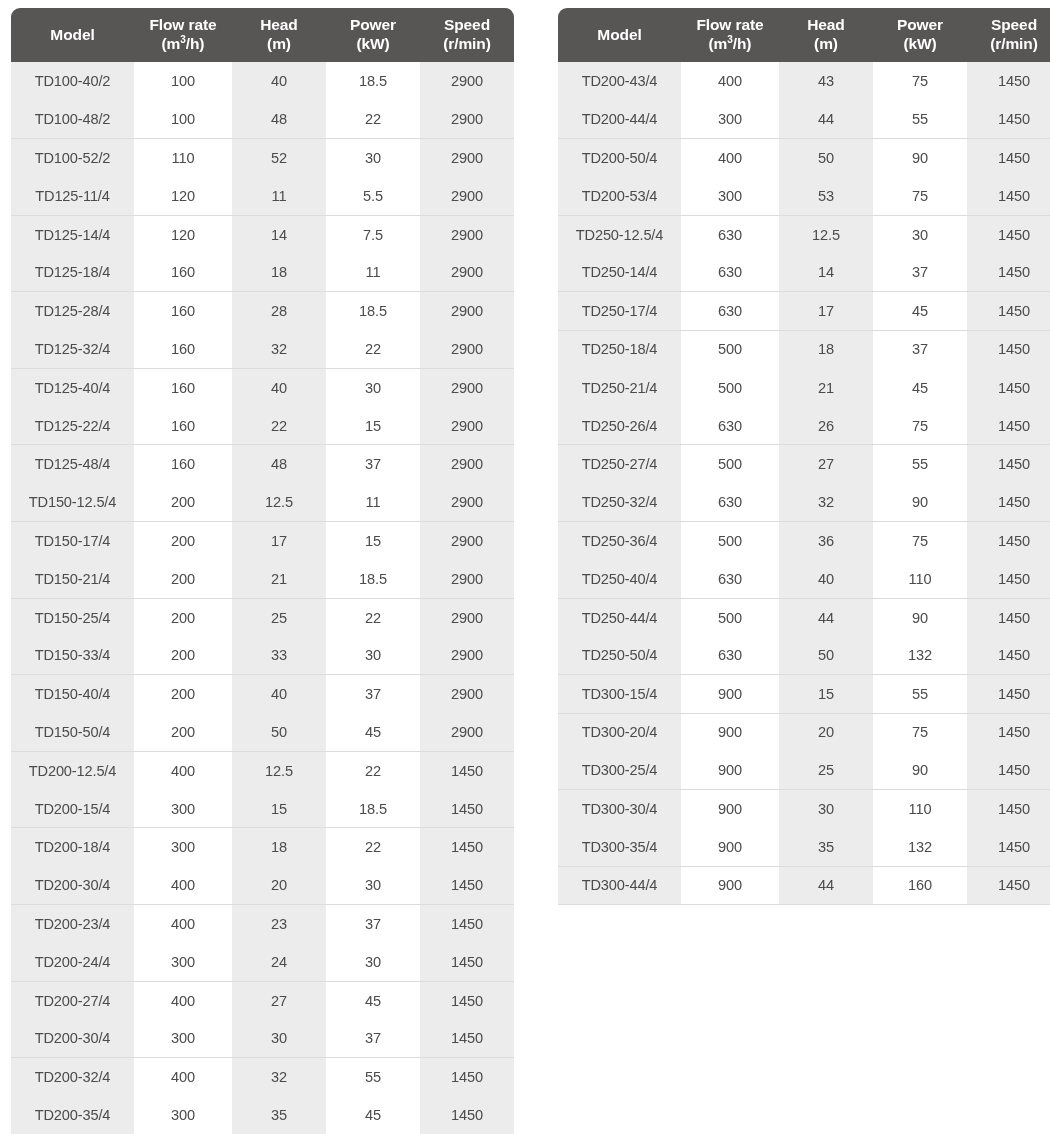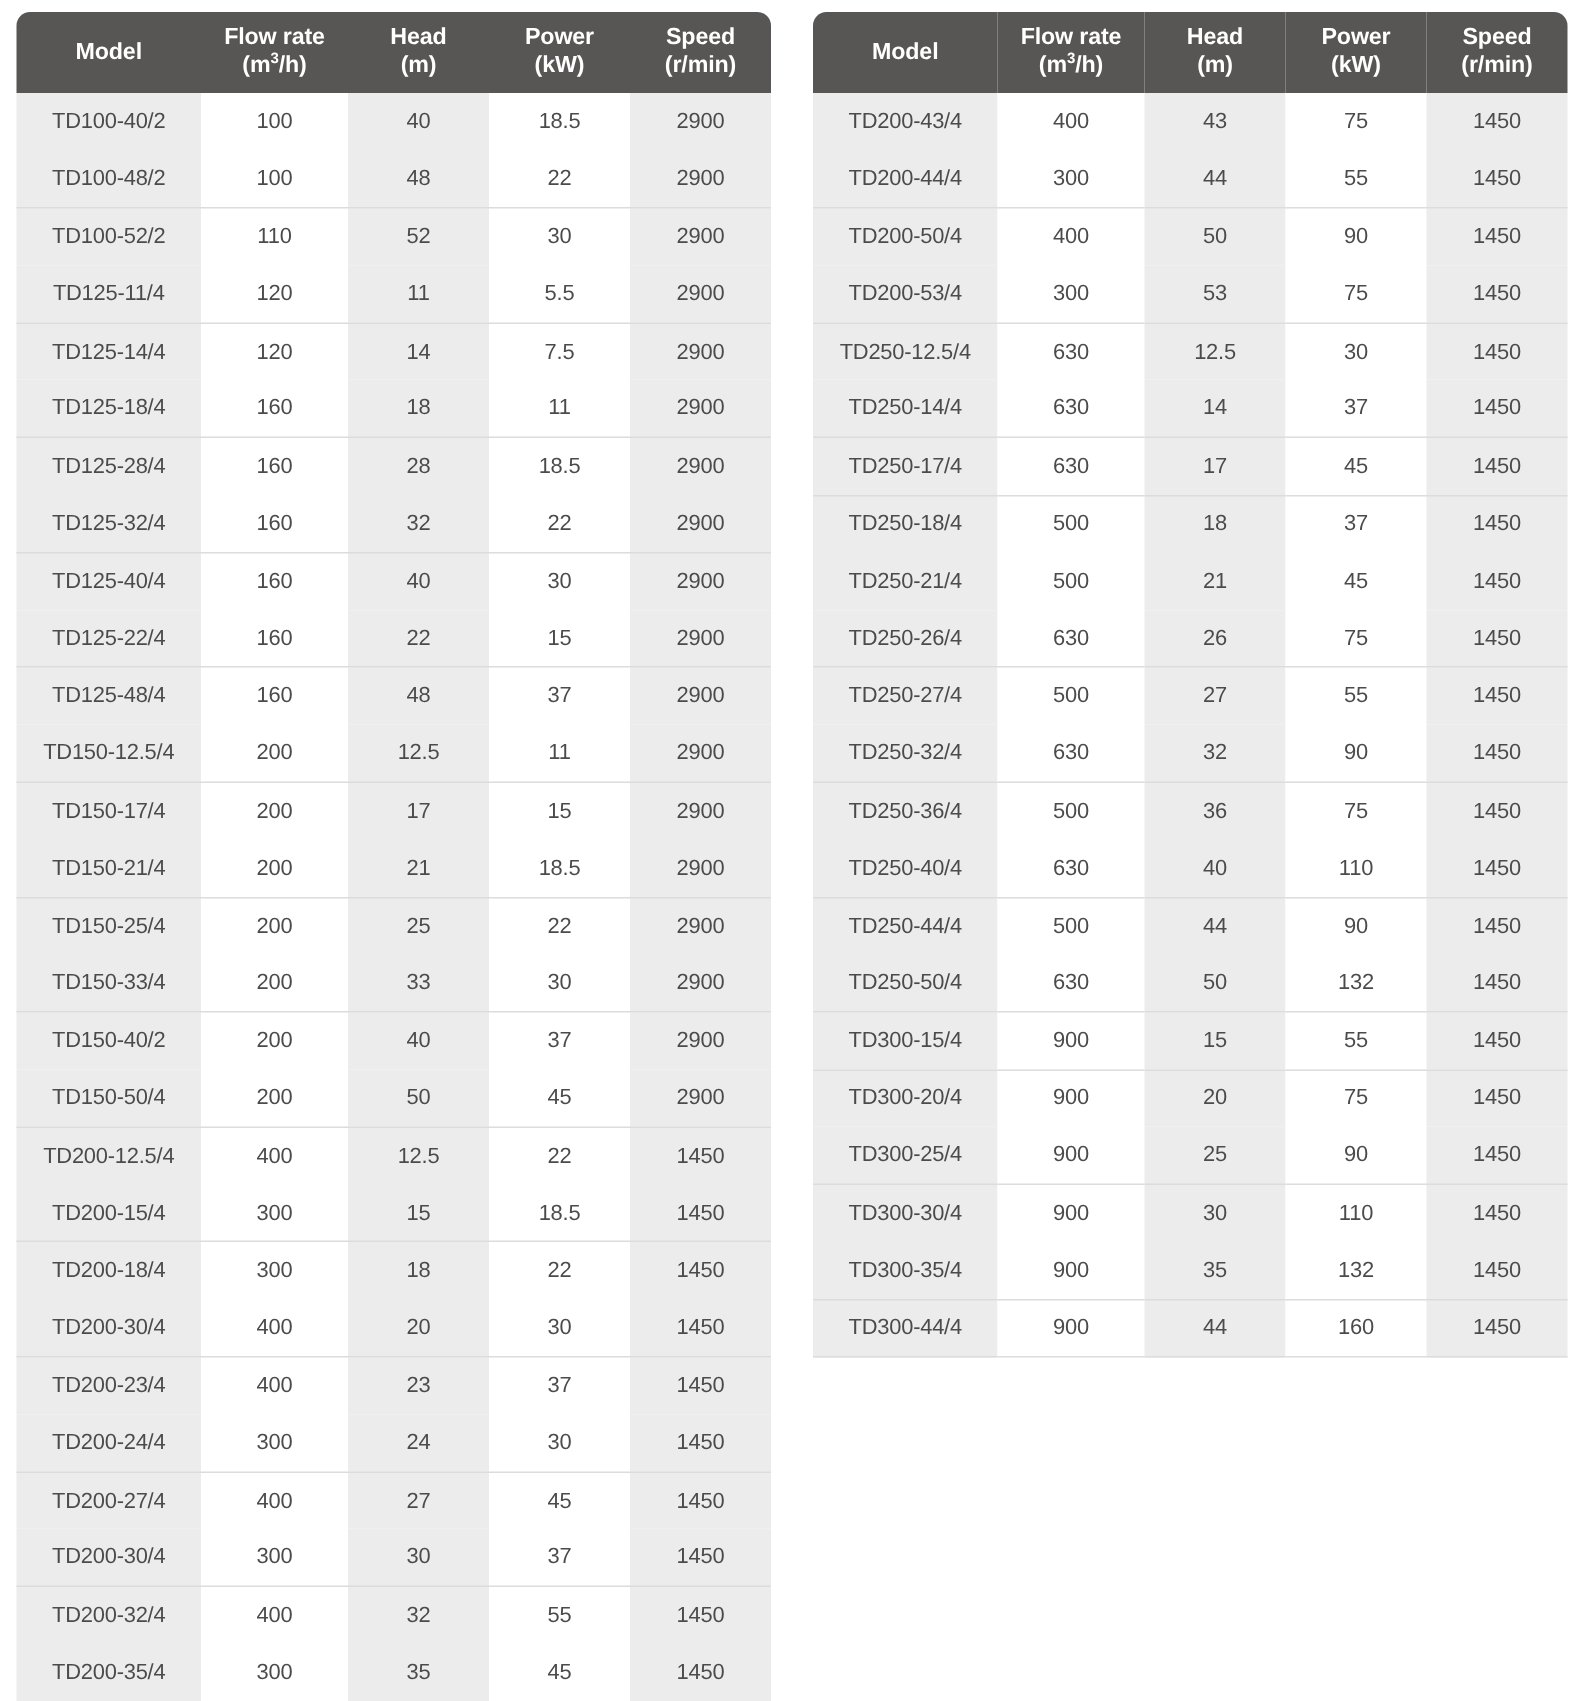--- a/index.html
+++ b/index.html
@@ -10,21 +10,21 @@
     background: #ffffff;
     font-family: "Liberation Sans", "DejaVu Sans", sans-serif;
     overflow: hidden;
   }
 
   .page {
     width: 1050px;
     height: 1134px;
     position: relative;
     display: flex;
-    gap: 28px;
+    gap: 44px;
     padding: 8px 8px 0 11px;
   }
 
   .table-wrap {
     width: 503px;
     flex: 0 0 503px;
   }
 
   table.spec-table {
     width: 100%;
@@ -233,21 +233,21 @@
             <td class="c4">2900</td>
           </tr>
           <tr class="sep">
             <td class="c0">TD150-33/4</td>
             <td class="c1">200</td>
             <td class="c2">33</td>
             <td class="c3">30</td>
             <td class="c4">2900</td>
           </tr>
           <tr>
-            <td class="c0">TD150-40/2</td>
+            <td class="c0">TD150-40/4</td>
             <td class="c1">200</td>
             <td class="c2">40</td>
             <td class="c3">37</td>
             <td class="c4">2900</td>
           </tr>
           <tr class="sep">
             <td class="c0">TD150-50/4</td>
             <td class="c1">200</td>
             <td class="c2">50</td>
             <td class="c3">45</td>

